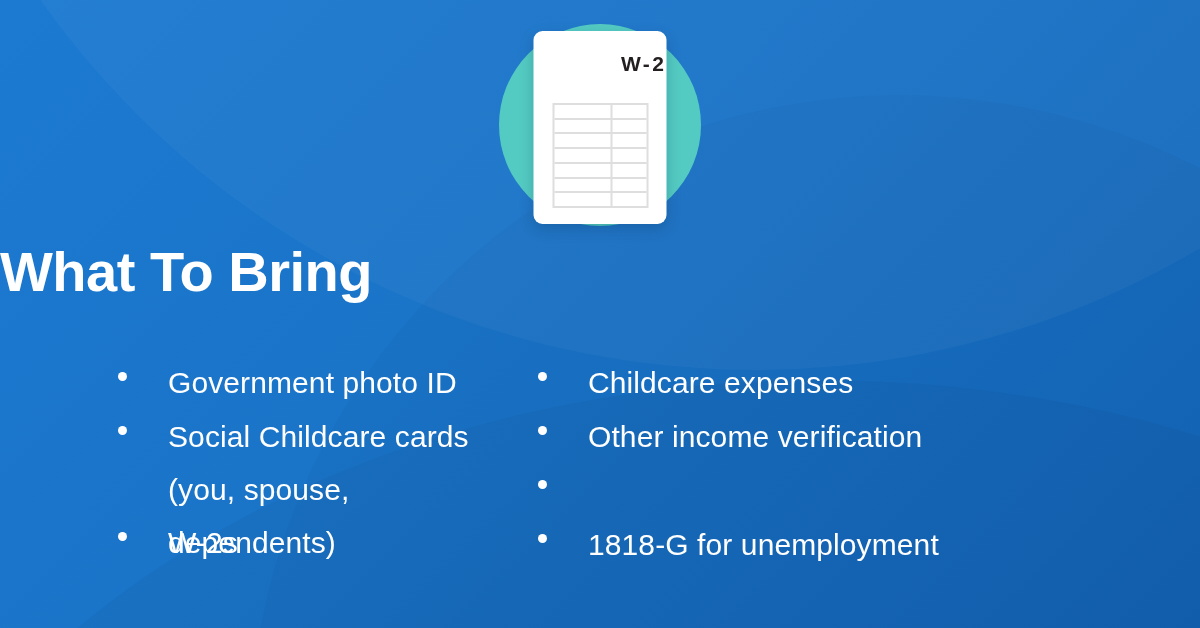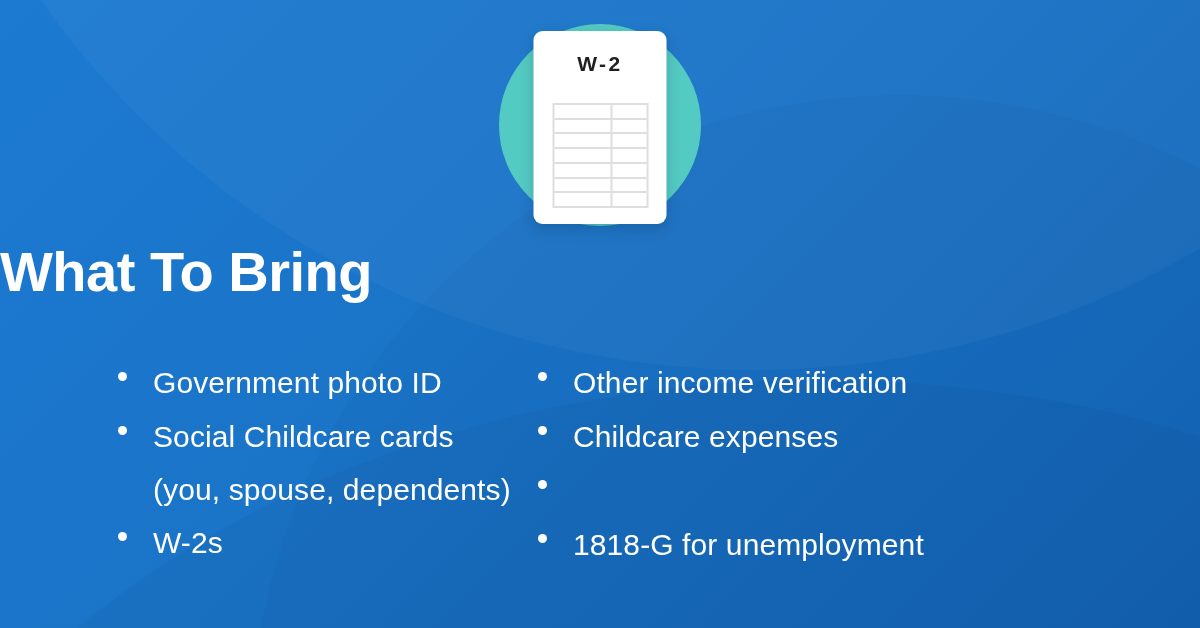--- a/index.html
+++ b/index.html
@@ -81,21 +81,21 @@
     border-radius: 9px;
     box-shadow: 0 5px 14px rgba(6,40,78,0.22);
     box-sizing: border-box;
     padding: 0;
   }
   .doc-title {
     position: absolute;
     top: 22px;
     left: 0;
     right: 0;
-    text-align: center;
+    text-align: right;
     font-size: 21px;
     font-weight: bold;
     color: #231f20;
     letter-spacing: 2.5px;
     line-height: 1;
   }
   .doc-table {
     position: absolute;
     left: 19px;
     top: 72px;
@@ -148,20 +148,21 @@
   .col {
     box-sizing: border-box;
   }
   .col-left  { width: 520px; padding-left: 118px; }
   .col-right { width: 600px; padding-left: 18px; }
 
   .bullet-row {
     display: flex;
     align-items: flex-start;
     height: 54px;
+    gap: 15px;
   }
   .bullet-row.tall { height: 106px; }
   .dot {
     flex: 0 0 auto;
     width: 9px;
     height: 9px;
     border-radius: 50%;
     background: #ffffff;
     margin-top: 16px;
     margin-right: 26px;
@@ -236,25 +237,25 @@
       </div>
       <div class="bullet-row">
         <span class="dot"></span>
         <span class="bullet-text">W-2s</span>
       </div>
     </div>
 
     <div class="col col-right">
       <div class="bullet-row">
         <span class="dot"></span>
+        <span class="bullet-text">Childcare expenses</span>
+      </div>
+      <div class="bullet-row">
+        <span class="dot"></span>
         <span class="bullet-text">Other income verification</span>
-      </div>
-      <div class="bullet-row">
-        <span class="dot"></span>
-        <span class="bullet-text">Childcare expenses</span>
       </div>
       <div class="bullet-row">
         <span class="dot"></span>
       </div>
       <div class="bullet-row">
         <span class="dot"></span>
         <span class="bullet-text">1818-G for unemployment</span>
       </div>
     </div>
 

